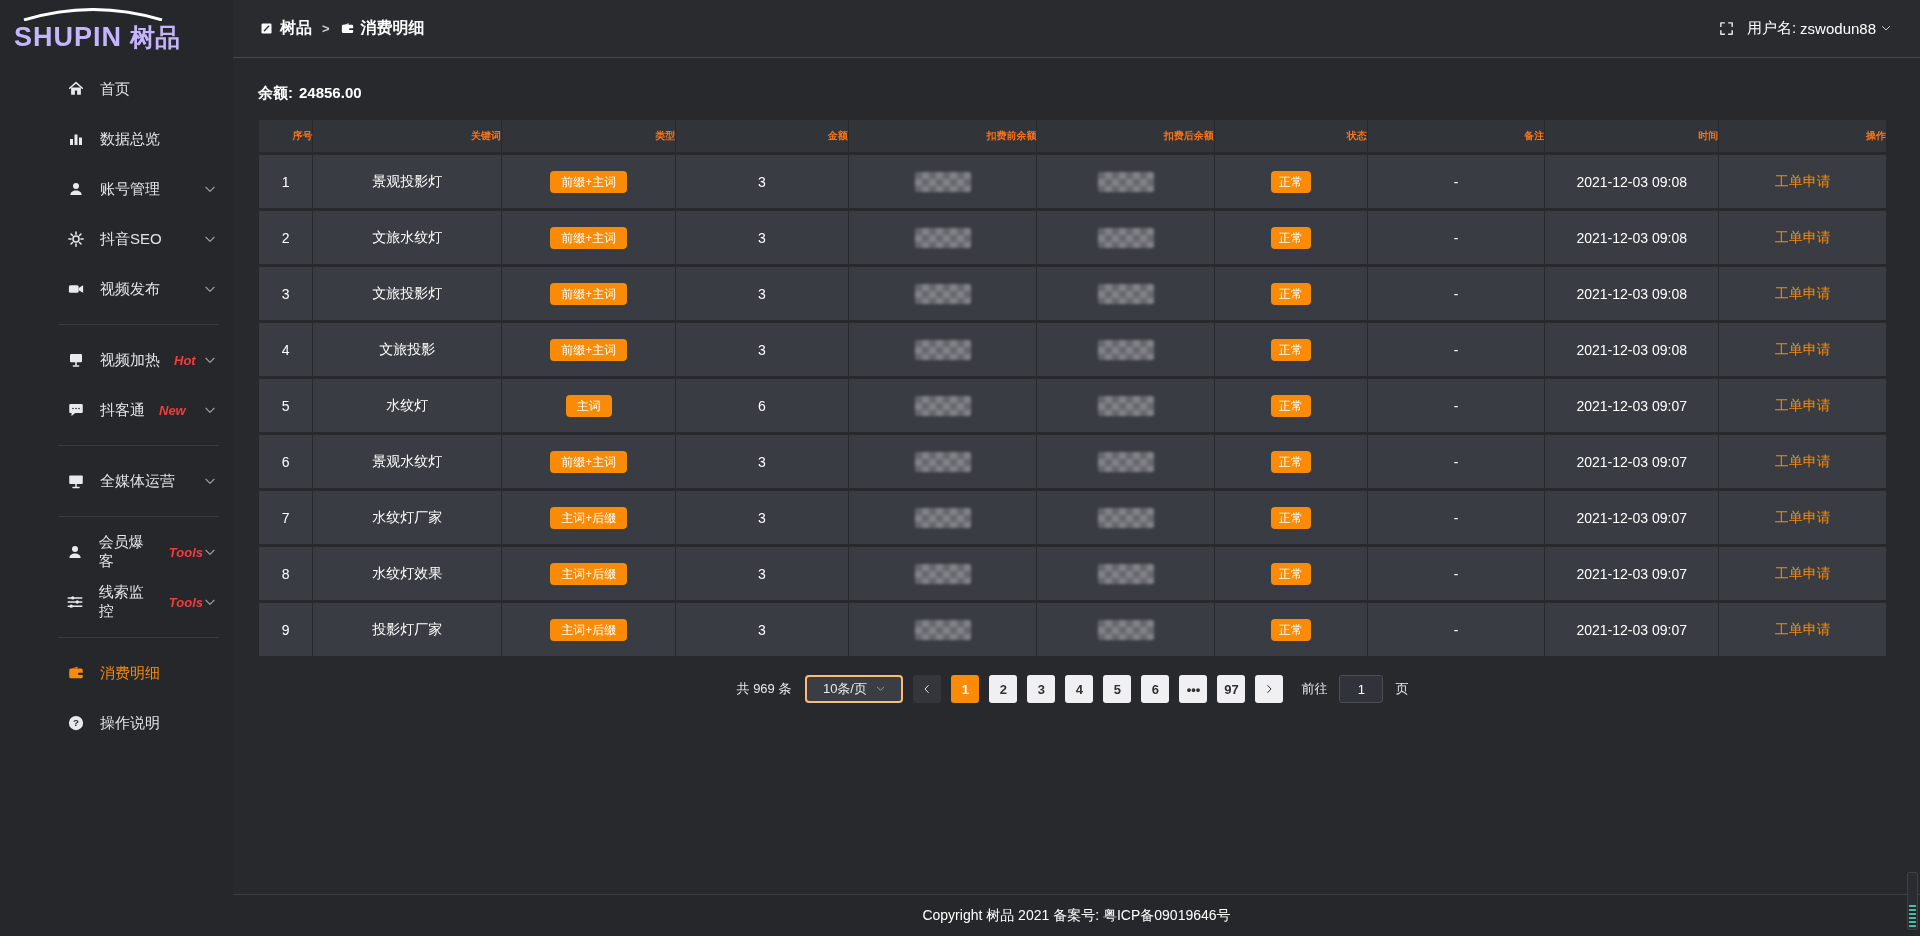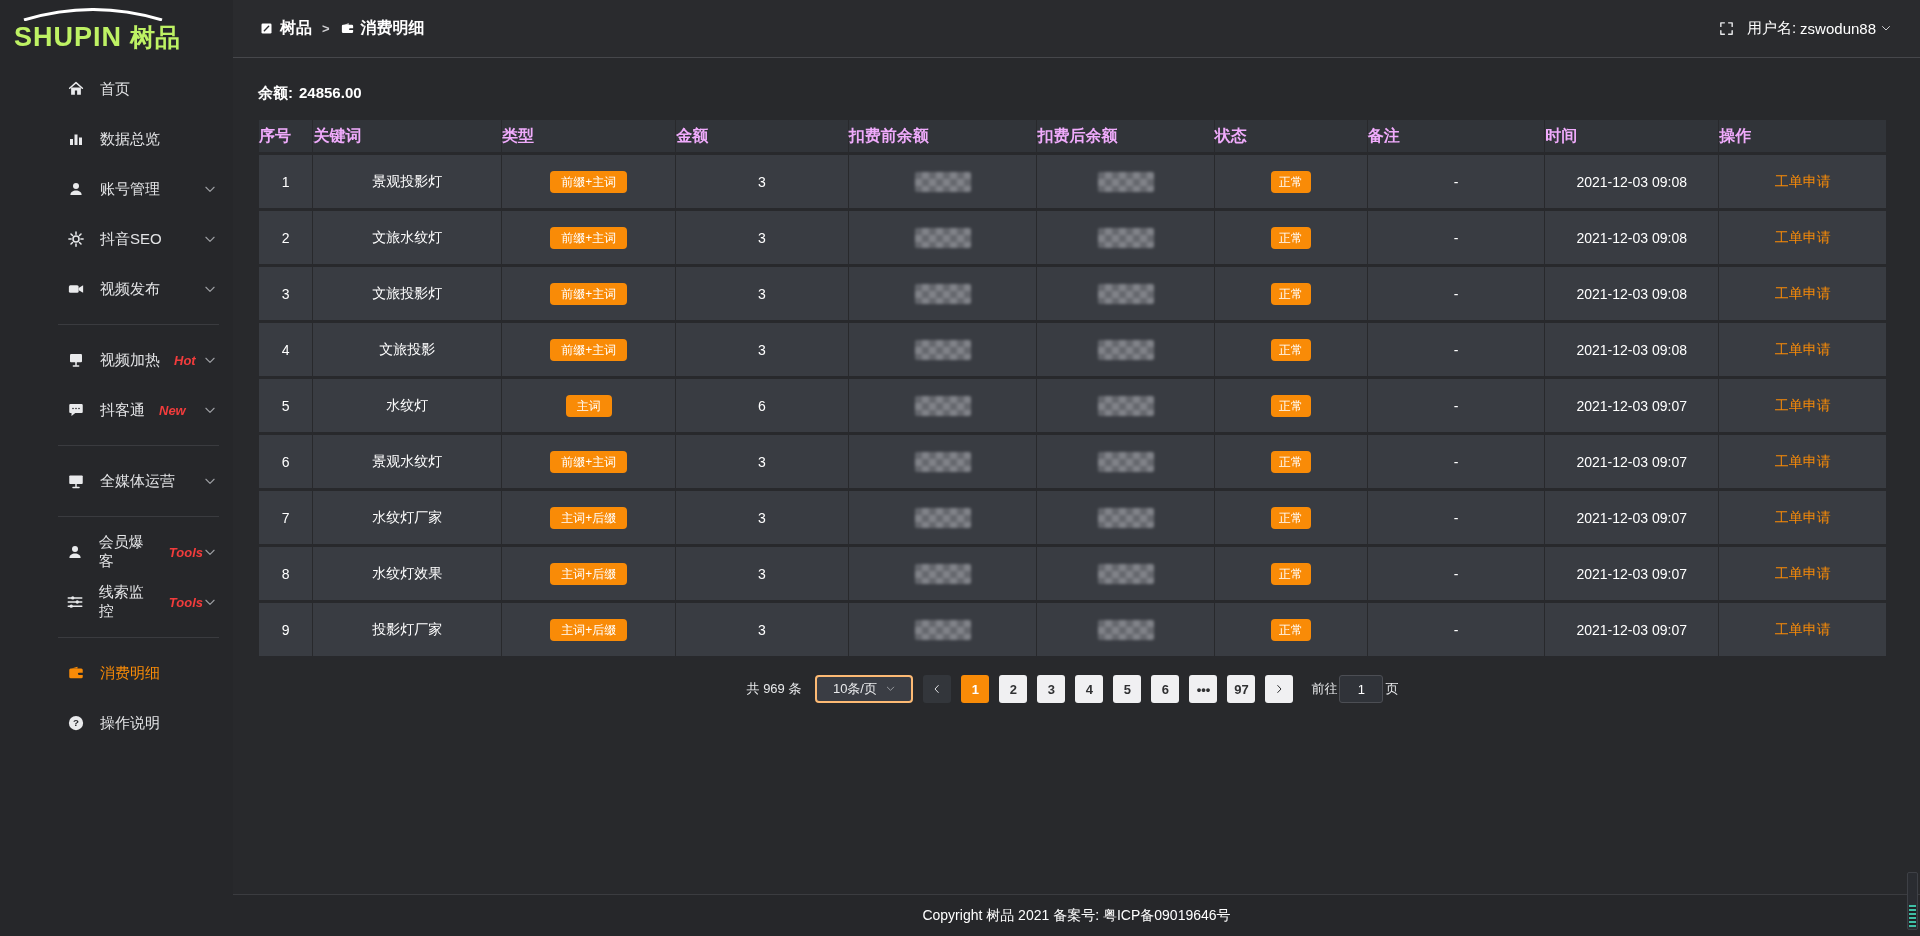--- a/index.html
+++ b/index.html
@@ -7,21 +7,21 @@
     font-family:"Liberation Sans","DejaVu Sans",sans-serif; }
   :root { --accent:#f98b07; --hot:#f23c3c; --vip:#efb336; }
 
   .app { display:flex; width:1920px; height:936px; }
 
   
   .sidebar { width:233px; height:936px; background:#26272a; flex:0 0 233px; color:#e3e4e6; }
   .logo { height:62px; display:flex; align-items:center; padding-left:14px; }
   .logo-inner { display:flex; flex-direction:column; align-items:flex-start; }
   .logo-arc { margin-left:4px; }
-  .logo-text { display:flex; align-items:baseline; gap:8px; color:#bef264; }
+  .logo-text { display:flex; align-items:baseline; gap:8px; color:#c4b5fd; }
   .logo-en { font-size:27px; font-weight:bold; letter-spacing:1px; }
   .logo-cn { font-size:25px; font-weight:bold; }
   .nav { padding-top:2px;padding-left:44px; }
   .side-item { height:50px; display:flex; align-items:center; padding:0 16px 0 22px; cursor:pointer; font-size:15px; }
   .s-icon { width:20px; height:20px; margin-right:14px; display:flex; align-items:center; justify-content:center; color:#e9eaec; }
   .s-icon svg { width:18px; height:18px; }
   .s-label { color:#e3e4e6; }
   .s-badge { font-size:13px; font-weight:bold; font-style:italic; margin-left:14px; }
   .s-chev { margin-left:auto; color:#9b9da1; display:flex; }
   .s-chev svg { width:14px; height:14px; }
@@ -41,21 +41,21 @@
   .fs-btn { display:flex; cursor:pointer; color:#e8e9eb; } .fs-btn svg { width:17px; height:17px; }
   .user-wrap { display:flex; align-items:center; gap:4px; font-size:15px; cursor:pointer; }
   .user-chev svg { width:12px; height:12px; color:#cfcfd2; }
 
   .content { flex:1; padding:16px 33px 0 25px; position:relative; }
   .balance { color:#fff; font-size:15px; font-weight:bold; margin:10px 0 14px 0; }
   .balance b { margin-left:6px; }
 
   
   table.grid { width:100%; border-collapse:separate; border-spacing:1px 3px; }
-  table.grid th { background:#313439; color:#f0abfc; font-size:16px; font-weight:bold; height:32px; text-align:left; }
+  table.grid th { background:#313439; color:#f97316; font-size:10px; font-weight:bold; height:32px; text-align:right; }
   table.grid td { background:#393c42; color:#fff; font-size:14px; height:53px; text-align:center; }
   .badge { display:inline-block; background:var(--accent); color:#fff; font-size:12px;
     padding:5px 11px; border-radius:4px; line-height:1; }
   .badge.status { padding:5px 8px; }
   .mosaic { width:56px; height:20px; margin:0 auto; border-radius:2px; opacity:.85;
     background:repeating-conic-gradient(#8e9096 0% 25%, #6e7076 0% 50%) 0 0/14px 14px;
     filter:blur(1.6px); }
   .action-link { color:var(--accent); cursor:pointer; font-size:14px; }
   .remark { color:#e3e4e6; }
 
@@ -63,21 +63,21 @@
   .pager { display:flex; align-items:center; justify-content:center; gap:10px; margin-top:16px; color:#e8e9eb; font-size:13px; }
   .pg-total { margin-right:4px; }
   .pg-size { display:flex; align-items:center; justify-content:center; gap:8px; width:98px; height:28px;
     background:#3a3d44; border:2px solid #fdba74; border-radius:4px; cursor:pointer; }
   .pg-size svg { width:11px; height:11px; color:#9fa1a6; }
   .pg-btn { min-width:28px; height:28px; display:flex; align-items:center; justify-content:center;
     background:#f0f0f2; color:#303133; font-size:13px; font-weight:bold; border-radius:3px; cursor:pointer; padding:0 6px; }
   .pg-btn.prev { background:#33363b; color:#dfe0e3; }
   .pg-btn.active { background:var(--accent); color:#fff; }
   .pg-btn svg { width:12px; height:12px; }
-  .pg-goto { display:flex; align-items:center; gap:2px; margin-left:8px; }
+  .pg-goto { display:flex; align-items:center; gap:12px; margin-left:8px; }
   .pg-input { width:44px; height:28px; background:#303339; border:1px solid #4c4e54; border-radius:3px;
     color:#fff; text-align:center; font-size:13px; font-family:inherit; }
 
   
   .footer { height:42px; border-top:1px solid #3b3c40; background:#26272a;
     display:flex; align-items:center; justify-content:center; color:#fff; font-size:14px; }
 
   .scroll-ind { position:absolute; right:2px; bottom:6px; width:11px; height:58px;
     background:#2a2c31; border:1px solid #3e4046; border-radius:2px; }
   .scroll-ind .stripes { position:absolute; left:1px; right:1px; bottom:2px; height:22px;

